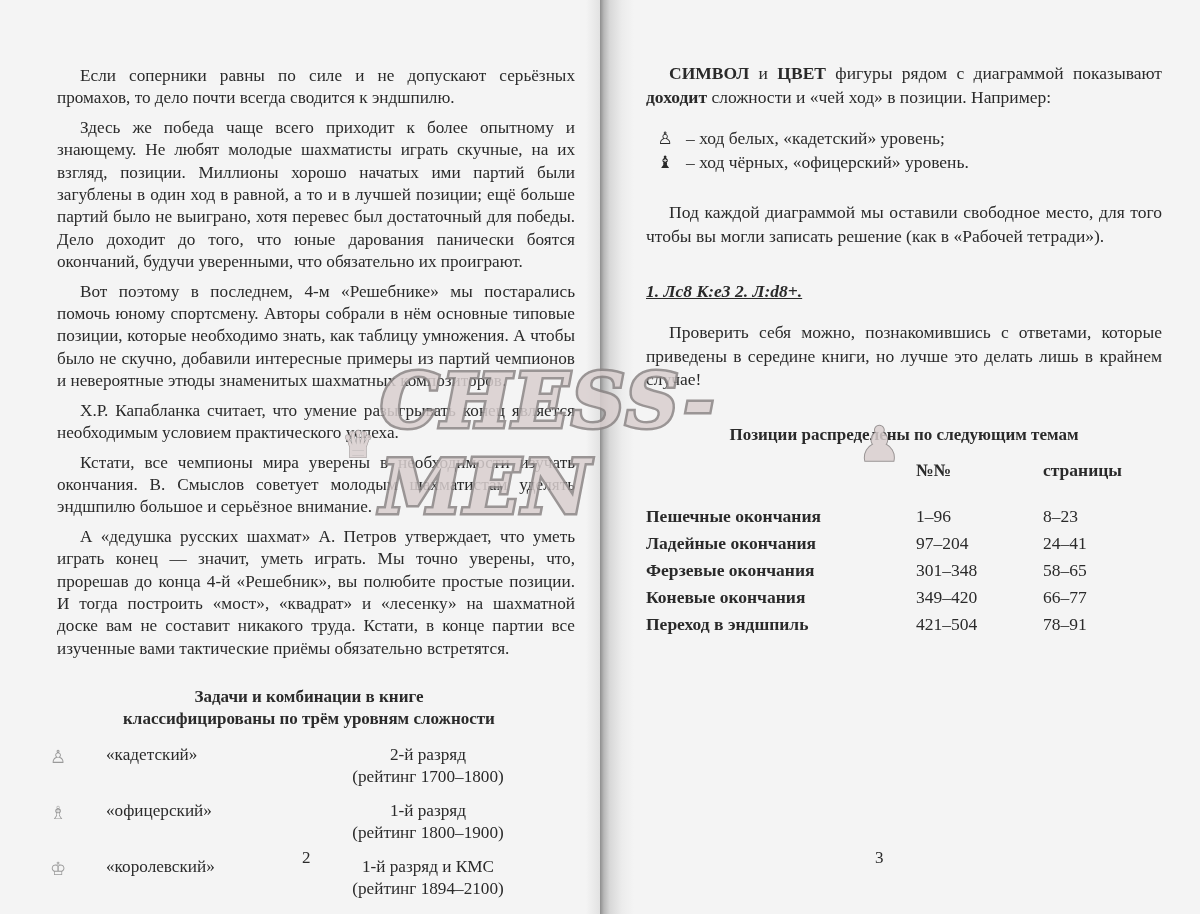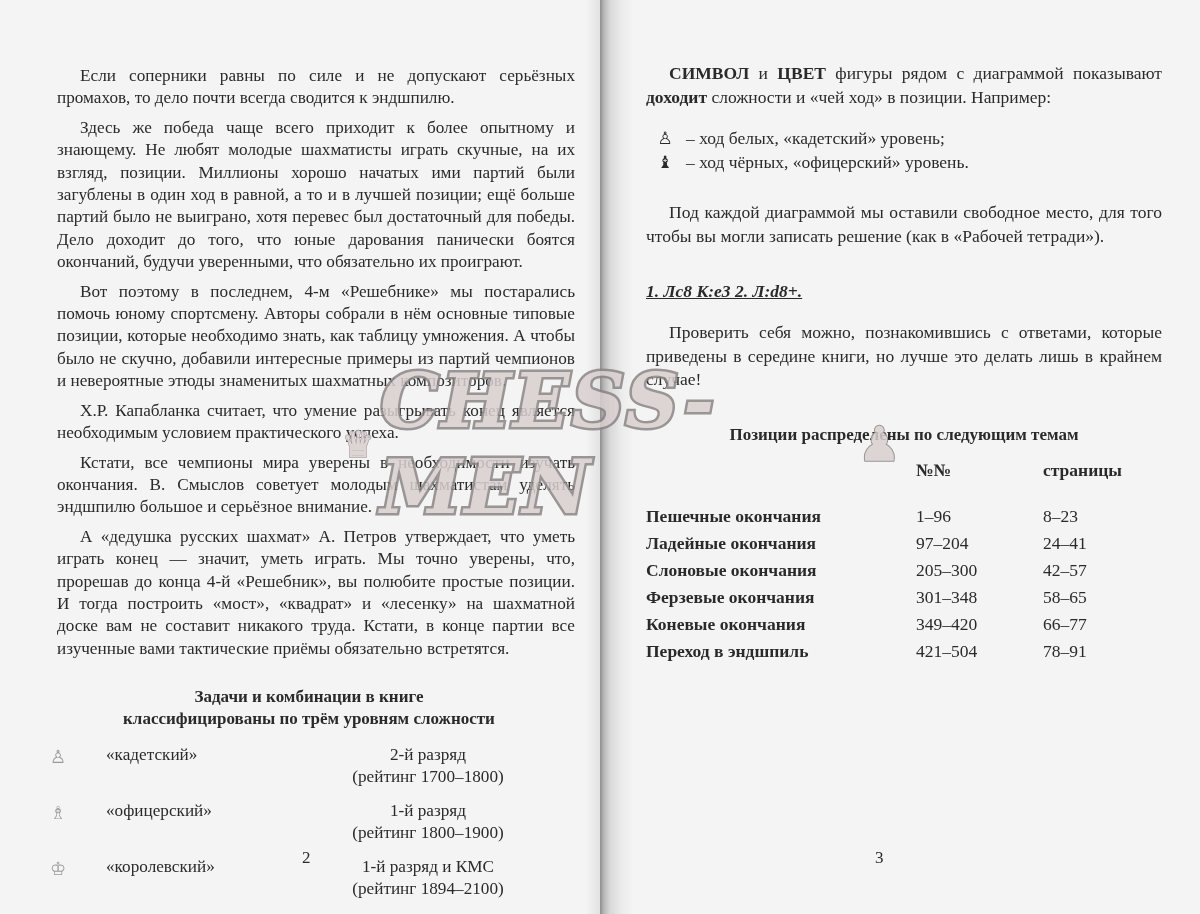--- a/index.html
+++ b/index.html
@@ -155,25 +155,20 @@
           <span class="t-name">Пешечные окончания</span>
           <span class="t-nums">1–96</span>
           <span class="t-pages">8–23</span>
         </div>
         <div class="topic-row">
           <span class="t-name">Ладейные окончания</span>
           <span class="t-nums">97–204</span>
           <span class="t-pages">24–41</span>
         </div>
         <div class="topic-row">
-          <span class="t-name">Слоновые окончания</span>
-          <span class="t-nums">205–300</span>
-          <span class="t-pages">42–57</span>
-        </div>
-        <div class="topic-row">
           <span class="t-name">Ферзевые окончания</span>
           <span class="t-nums">301–348</span>
           <span class="t-pages">58–65</span>
         </div>
         <div class="topic-row">
           <span class="t-name">Коневые окончания</span>
           <span class="t-nums">349–420</span>
           <span class="t-pages">66–77</span>
         </div>
         <div class="topic-row">

